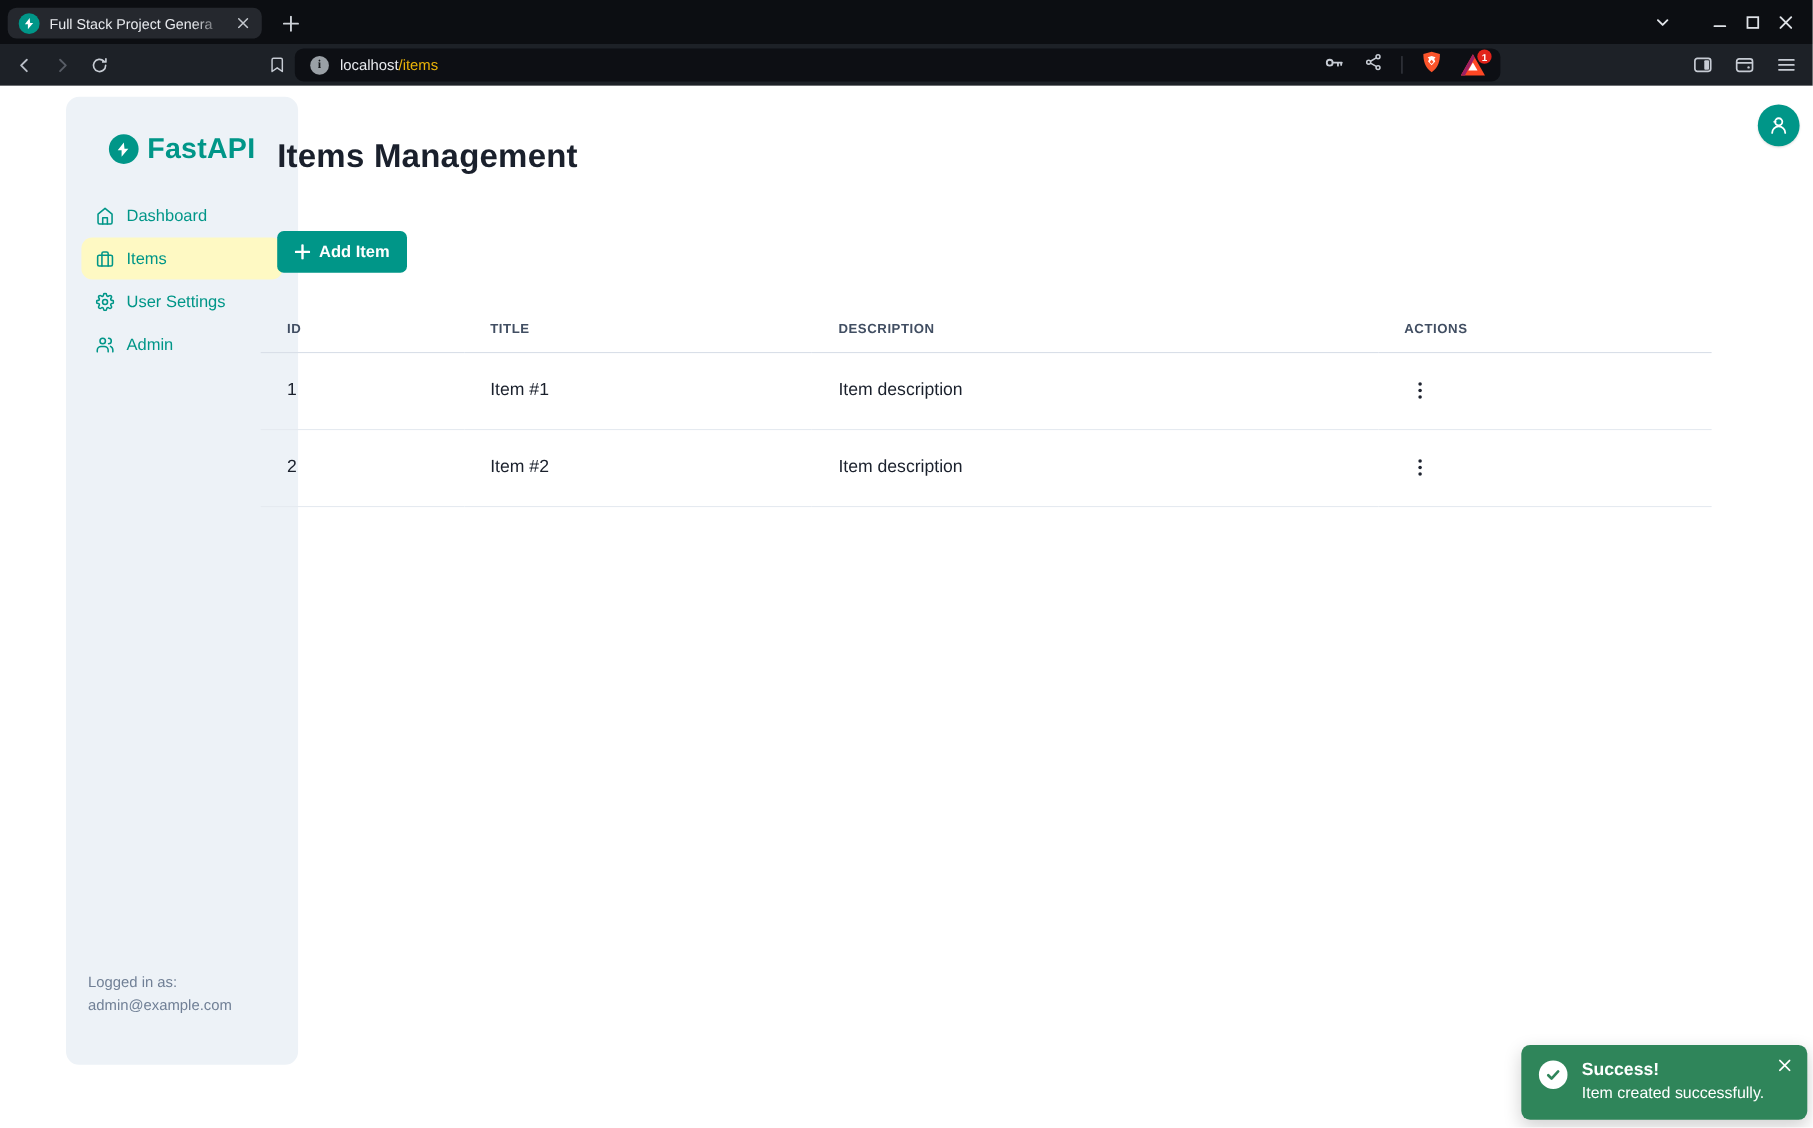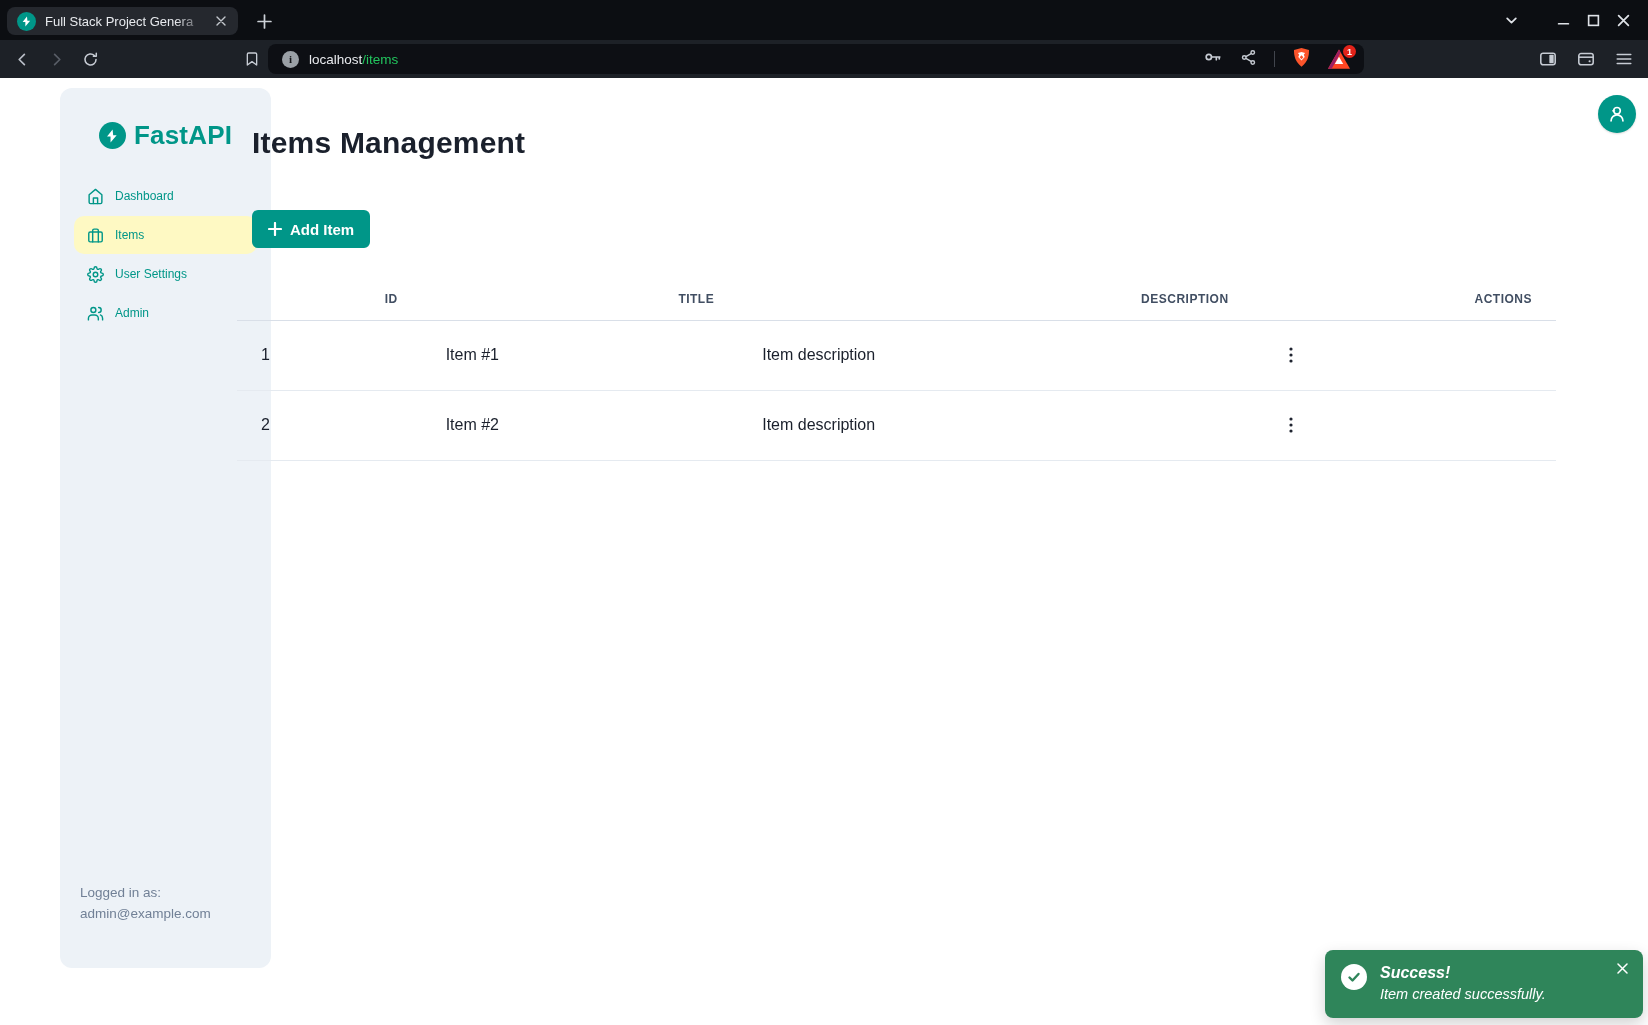--- a/index.html
+++ b/index.html
@@ -29,69 +29,69 @@
   .nav-btn { width:28px; height:28px; display:flex; align-items:center; justify-content:center; cursor:pointer; }
   .nav-btn.back { margin-left:8px; } .nav-btn.fwd { margin-left:6px; } .nav-btn.reload { margin-left:6px; }
   .bookmark-btn { position:absolute; left:238px; top:5px; width:28px; height:28px; display:flex;
                   align-items:center; justify-content:center; cursor:pointer; }
   .urlbar { position:absolute; left:268px; top:4px; width:1096px; height:30px; background:#0d0f14;
             border-radius:8px; display:flex; align-items:center; padding:0 14px; }
   .info-chip { width:17px; height:17px; border-radius:50%; background:#9aa0a6; color:#15171b;
                font-size:11px; font-weight:bold; display:flex; align-items:center; justify-content:center;
                flex:none; font-family:"Liberation Serif","DejaVu Serif",serif; }
   .url-text { margin-left:10px; font-size:13.5px; color:#e8eaee; flex:1; white-space:nowrap; }
-  .url-text .path { color:#22c55e; }
+  .url-text .path { color:#eab308; }
   .url-icons { display:flex; align-items:center; gap:17px; }
   .sep { width:1px; height:16px; background:#41454d; }
   .bat-wrap { position:relative; width:22px; height:20px; }
   .badge { position:absolute; top:-4px; right:-6px; min-width:13px; height:13px; border-radius:7px;
            background:#e2231a; color:#fff; font-size:9px; font-weight:bold; display:flex;
            align-items:center; justify-content:center; padding:0 3px; }
   .tools-right { position:absolute; right:10px; top:0; height:38px; display:flex; align-items:center; gap:10px; }
   .tool-btn { width:28px; height:28px; display:flex; align-items:center; justify-content:center; cursor:pointer; }
 
   
   .page { position:relative; height:947px; background:#fff; }
 
   .sidebar { position:absolute; left:12px; top:10px; width:211px; height:880px; background:#EDF2F7;
              border-radius:12px; display:flex; flex-direction:column;margin-left:48px; }
   .logo-row { margin-top:32px; display:flex; align-items:center; justify-content:center; gap:8px; }
   .logo-mark { width:27px; height:27px; border-radius:50%; background:#009688; display:flex;
                align-items:center; justify-content:center; }
   .logo-text { color:#009688; font-size:26px; font-weight:bold; letter-spacing:0.2px; }
   .nav { margin-top:26px; padding:0 14px; display:flex; flex-direction:column; gap:1px; }
   .nav-item { height:38px; border-radius:10px; display:flex; align-items:center; gap:11px;
-              padding:0 13px; color:#009688; font-size:12px; cursor:pointer; }
+              padding:0 13px; color:#009688; font-size:15px; cursor:pointer; }
   .nav-item.active { background:#fef9c3; }
   .nav-item svg { flex:none; }
   .side-spacer { flex:1; }
   .side-footer { padding:0 20px 43px; color:#718096; font-size:13.5px; line-height:1.55; }
 
   .avatar-btn { position:absolute; top:17px; right:12px; width:38px; height:38px; border-radius:50%;
                 background:#009688; display:flex; align-items:center; justify-content:center;
                 cursor:pointer; box-shadow:0 1px 2px rgba(0,0,0,.15); }
 
   .main { position:absolute; left:237px; right:92px; top:0; }
   .page-title { margin:48px 0 16px 15px; font-size:30px; font-weight:bold; color:#1A202C; letter-spacing:0.2px; }
   .add-btn { margin:34px 0 0 15px; display:inline-flex; align-items:center; gap:8px; background:#009688;
              color:#fff; border:none; border-radius:6px; height:38px; padding:0 16px; font-size:15px;
              font-weight:bold; cursor:pointer; font-family:inherit; }
   .table-wrap { margin-top:30px; }
   table { width:100%; border-collapse:collapse; table-layout:fixed; }
-  th { text-align:right; height:42px; padding:0 24px; font-size:12px; font-weight:bold; color:#414e62;
+  th { text-align:left; height:42px; padding:0 24px; font-size:12px; font-weight:bold; color:#414e62;
        letter-spacing:0.5px; border-bottom:1px solid #d9dfe8; text-transform:uppercase; }
   td { height:70px; padding:0 24px; font-size:16px; color:#1A202C; border-bottom:1px solid #e5eaf0; }
   col.c-id{width:14%} col.c-title{width:24%} col.c-desc{width:39%} col.c-act{width:23%}
   .kebab-btn { width:28px; height:28px; border:none; background:transparent; display:flex;
                align-items:center; justify-content:center; cursor:pointer; }
 
   
-  .toast { position:absolute; right:5px; bottom:7px; width:318px; height:68px; background:#2F855A;
+  .toast { position:absolute; right:5px; bottom:7px; width:260px; height:68px; background:#2F855A;
            border-radius:8px; color:#fff; display:flex; padding:11px 14px 0 16px;
-           box-shadow:0 6px 16px rgba(0,0,0,.18);font-style:italic; }
+           box-shadow:0 6px 16px rgba(0,0,0,.18); }
   .toast-check { width:26px; height:26px; border-radius:50%; background:#fff; display:flex;
                  align-items:center; justify-content:center; flex:none; margin-top:3px; }
   .toast-body { margin-left:13px; }
   .toast-title { font-size:16px; font-weight:bold; line-height:1.45; }
   .toast-msg { font-size:14.5px; line-height:1.45; }
   .toast-close { position:absolute; top:9px; right:12px; width:18px; height:18px; border:none;
                  background:transparent; display:flex; align-items:center; justify-content:center;
                  cursor:pointer; padding:0; }
 </style>
 </head>

